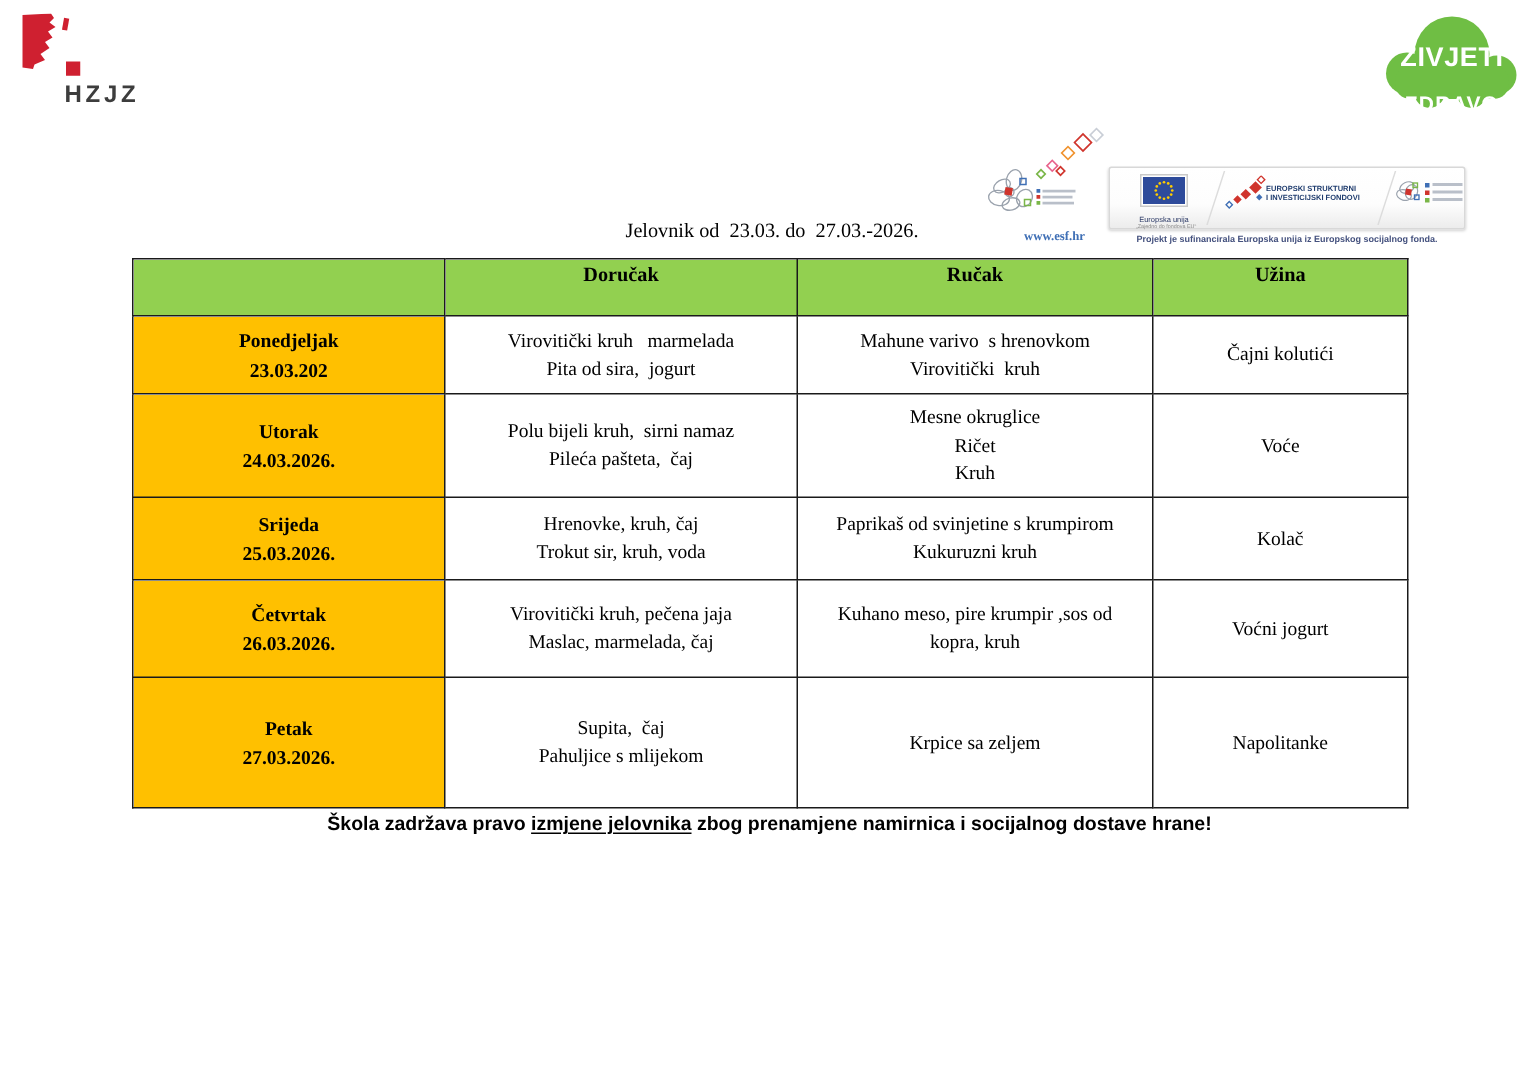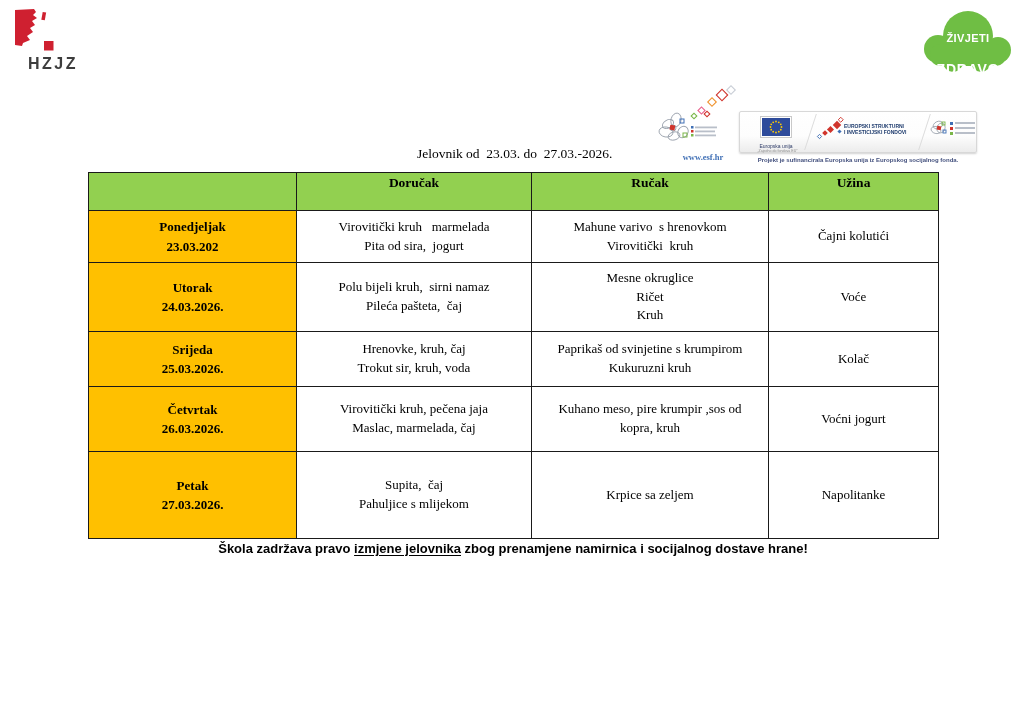--- a/index.html
+++ b/index.html
@@ -4,32 +4,32 @@
 <style>
   * { margin:0; padding:0; box-sizing:border-box; }
   html,body { background:#fff; }
   .page {
     position:relative; width:1024px; height:724px; background:#ffffff;
     overflow:hidden; font-family:"Liberation Serif", serif; color:#000;
   }
   
   .hzjz-logo { position:absolute; left:14px; top:9px; width:44px; height:46px; }
   .hzjz-text {
-    position:absolute; left:28px; top:55px;
+    position:absolute; left:43px; top:55px;
     font-family:"Liberation Sans", sans-serif; font-weight:600;
     font-size:16px; letter-spacing:2.5px; color:#3d3d3d;
   }
   
   .cloud-logo { position:absolute; left:922px; top:6px; width:92px; height:76px; }
   .cloud-text {
     position:absolute; left:922px; top:31px; width:92px; text-align:center;
     font-family:"Liberation Sans", sans-serif; font-weight:bold; color:#fff;
     line-height:14px; letter-spacing:.4px;
   }
-  .cloud-text .l1 { font-size:11px; }
+  .cloud-text .l1 { font-size:18px; }
   .cloud-text .l2 { font-size:14px; letter-spacing:.8px;margin-top:17px; }
   
   .doc-title {
     position:absolute; left:90px; top:114px;
     font-size:16px; font-weight:bold; white-space:pre-wrap;
   }
   .doc-subtitle {
     position:absolute; left:417px; top:146px;
     font-size:13.5px; white-space:pre-wrap;
   }

